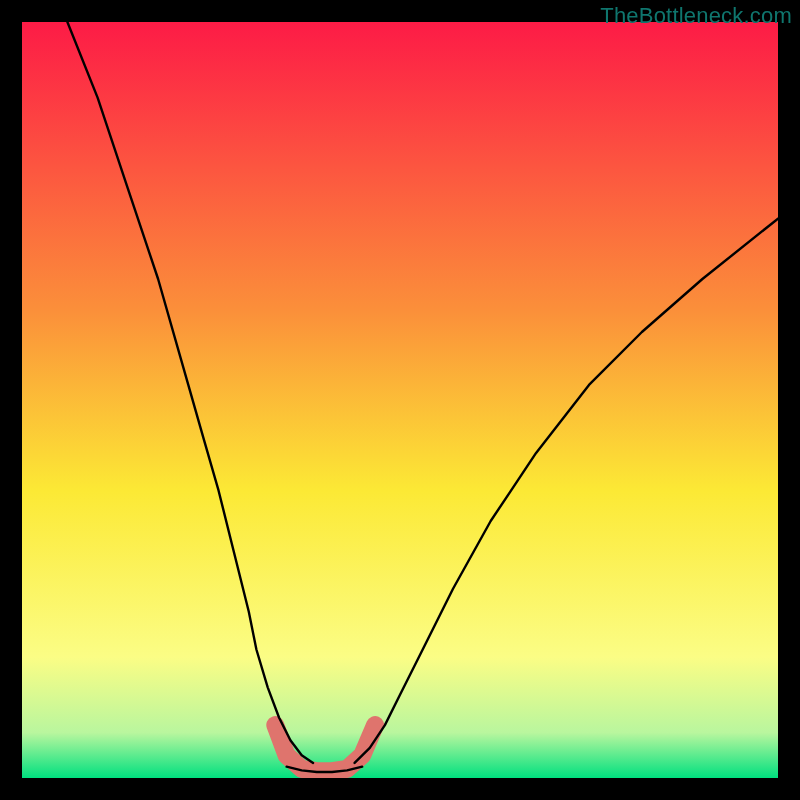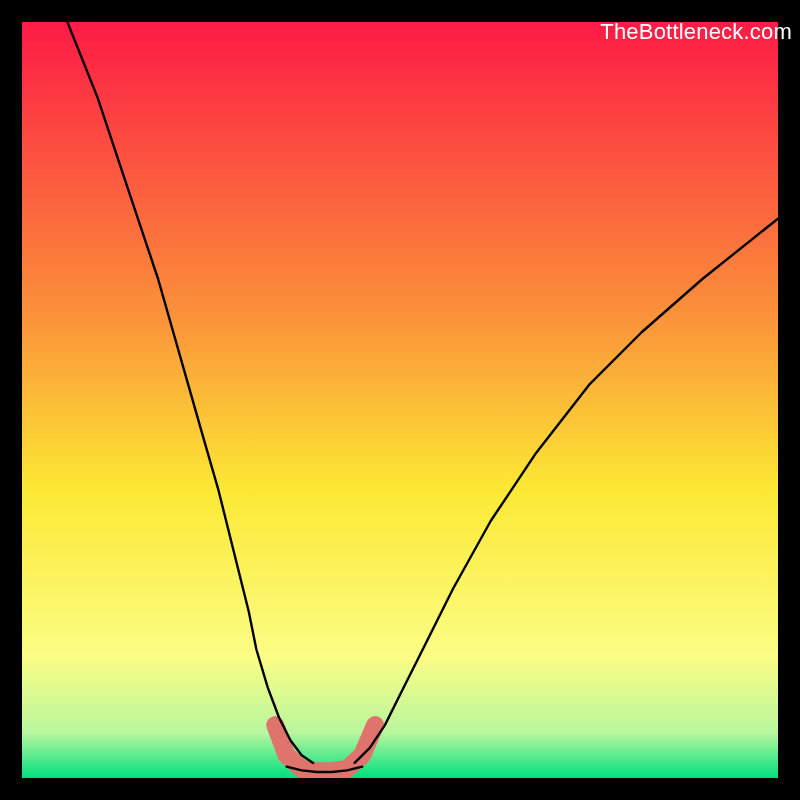--- a/index.html
+++ b/index.html
@@ -23,25 +23,24 @@
     top: 22px;
     left: 22px;
     width: 756px;
     height: 756px;
     overflow: hidden;
   }
   .watermark {
     position: absolute;
     top: 3px;
     right: 8px;
-    color: #ffffff;
+    color: #0f766e;
     font-size: 22px;
     letter-spacing: 0.2px;
     font-weight: 400;
-    margin-top: 16px;
   }
   svg { display: block; }
   .curve {
     fill: none;
     stroke: #000;
     stroke-width: 2.4;
     stroke-linecap: round;
     stroke-linejoin: round;
   }
   .lowband {

